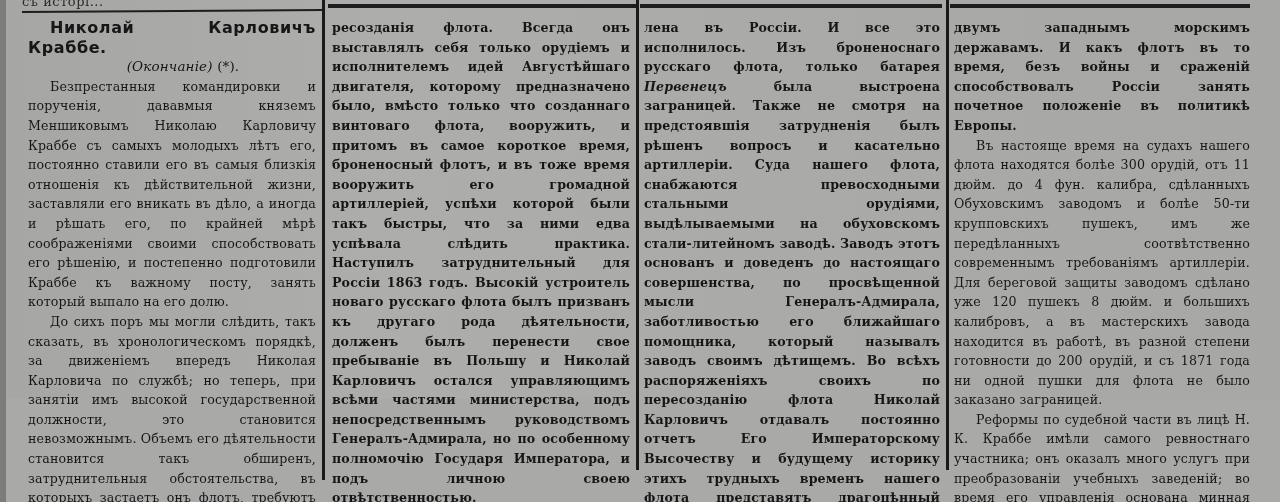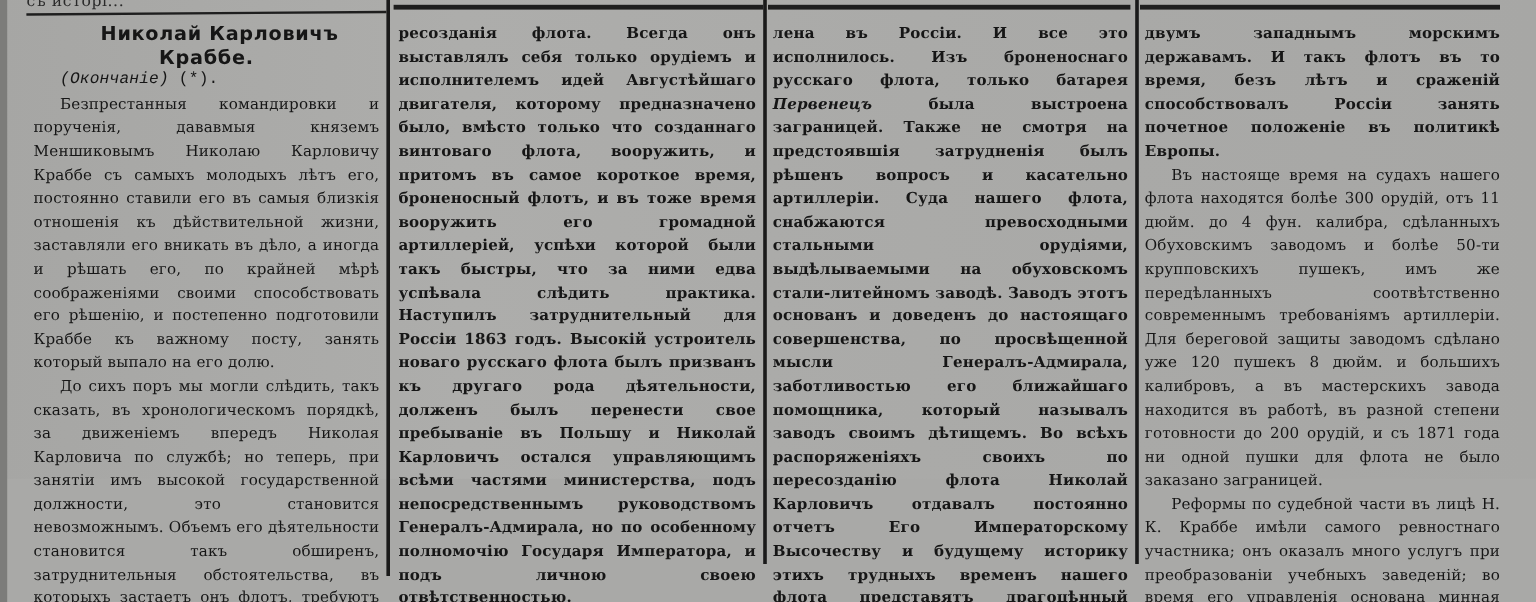--- a/index.html
+++ b/index.html
@@ -23,24 +23,24 @@
     .column {
       position: absolute; top: 18px;
       font-size: 12.6px; line-height: 19.6px;
       text-align: justify;
       letter-spacing: 0.15px;
     }
     .column p { margin: 0; text-indent: 22px; }
     .column p.noindent { text-indent: 0; font-weight: bold; }
     .title {
       font-family: "DejaVu Sans", sans-serif;
-      font-weight: bold; font-size: 16px; text-align: center; letter-spacing: 0.6px;
+      font-weight: bold; font-size: 16px; letter-spacing: 0.6px;
       margin: 4px 0 6px 0; text-indent: 0;
     }
-    .subtitle { text-align: left; font-style: italic; font-size: 13.5px; margin: 0 0 8px 0; text-indent: 0; font-family: Liberation Mono, monospace; }
+    .subtitle { text-align: center; font-style: italic; font-size: 13.5px; margin: 0 0 8px 0; text-indent: 0; }
     .subtitle .mark { font-style: normal; }
     .italic { font-style: italic; }
   </style>
 </head>
 <body>
 
 <div class="page">
   <div class="left-edge"></div>
   <div class="top-fragment">съ исторі...</div>
 
@@ -68,18 +68,18 @@
     <p class="noindent">ресозданія флота. Всегда онъ выставлялъ себя только орудіемъ и исполнителемъ идей Августѣйшаго двигателя, которому предназначено было, вмѣсто только что созданнаго винтоваго флота, вооружить, и притомъ въ самое короткое время, броненосный флотъ, и въ тоже время вооружить его громадной артиллеріей, успѣхи которой были такъ быстры, что за ними едва успѣвала слѣдить практика. Наступилъ затруднительный для Россіи 1863 годъ. Высокій устроитель новаго русскаго флота былъ призванъ къ другаго рода дѣятельности, долженъ былъ перенести свое пребываніе въ Польшу и Николай Карловичъ остался управляющимъ всѣми частями министерства, подъ непосредственнымъ руководствомъ Генералъ-Адмирала, но по особенному полномочію Государя Императора, и подъ личною своею отвѣтственностью.</p>
     <p>Николай Карловичъ Краббе былъ въ душѣ патріотъ пламенный и энергичный. Это былъ не тотъ патріотизмъ, который грозитъ закидать шапками противниковъ, но патріотизмъ дѣла, для котораго на первомъ планѣ стоитъ государственная польза; поэтому стремленіе его было направлено къ тому, чтобы не только создать броненосный флотъ и вооружить его современной громадной артиллеріей, но чтобъ выстроить этотъ флотъ въ Россіи, русскими людьми и чтобъ артиллерія для этого флота была изготов-</p>
   </div>
 
   <div class="column" style="left:644px;width:296px;">
     <p class="noindent"><span>лена въ Россіи. И все это исполнилось. Изъ броненоснаго русскаго флота, только батарея </span><span class="italic">Первенецъ</span><span> была выстроена заграницей. Также не смотря на предстоявшія затрудненія былъ рѣшенъ вопросъ и касательно артиллеріи. Суда нашего флота, снабжаются превосходными стальными орудіями, выдѣлываемыми на обуховскомъ стали-литейномъ заводѣ. Заводъ этотъ основанъ и доведенъ до настоящаго совершенства, по просвѣщенной мысли Генералъ-Адмирала, заботливостью его ближайшаго помощника, который называлъ заводъ своимъ дѣтищемъ. Во всѣхъ распоряженіяхъ своихъ по пересозданію флота Николай Карловичъ отдавалъ постоянно отчетъ Его Императорскому Высочеству и будущему историку этихъ трудныхъ временъ нашего флота представятъ драгоцѣнный матеріалъ письма управлявшаго министерствомъ къ Его Императорскому Высочеству, въ которыхъ онъ передавалъ эти отчеты.</span></p>
     <p>Кромѣ готовности нашего броненоснаго флота къ отраженію предполагаемаго непріятеля, правительство наше имѣло возможность, въ 1863 году, занять за океаномъ грозную позицію и дружественныя отношенія къ сѣверо-американскому союзу, завязанныя эскадрою контръ-адмирала С. С. Лесовскаго, были совершенною неожиданностью для Европы, и радикально измѣнили наши натянутыя отношенія къ</p>
   </div>
 
   <div class="column" style="left:954px;width:296px;">
-    <p class="noindent">двумъ западнымъ морскимъ державамъ. И такъ флотъ въ то время, безъ лѣтъ и сраженій способствовалъ Россіи занять почетное положеніе въ политикѣ Европы.</p>
+    <p class="noindent">двумъ западнымъ морскимъ державамъ. И какъ флотъ въ то время, безъ войны и сраженій способствовалъ Россіи занять почетное положеніе въ политикѣ Европы.</p>
     <p>Въ настояще время на судахъ нашего флота находятся болѣе 300 орудій, отъ 11 дюйм. до 4 фун. калибра, сдѣланныхъ Обуховскимъ заводомъ и болѣе 50-ти крупповскихъ пушекъ, имъ же передѣланныхъ соотвѣтственно современнымъ требованіямъ артиллеріи. Для береговой защиты заводомъ сдѣлано уже 120 пушекъ 8 дюйм. и большихъ калибровъ, а въ мастерскихъ завода находится въ работѣ, въ разной степени готовности до 200 орудій, и съ 1871 года ни одной пушки для флота не было заказано заграницей.</p>
     <p>Реформы по судебной части въ лицѣ Н. К. Краббе имѣли самого ревностнаго участника; онъ оказалъ много услугъ при преобразованіи учебныхъ заведеній; во время его управленія основана минная школа и при ней офицерскій классъ, сформированы: броненосная практическая эскадра и минный отрядъ.</p>
 
   </div>
 </div>
 
 </body></html>

